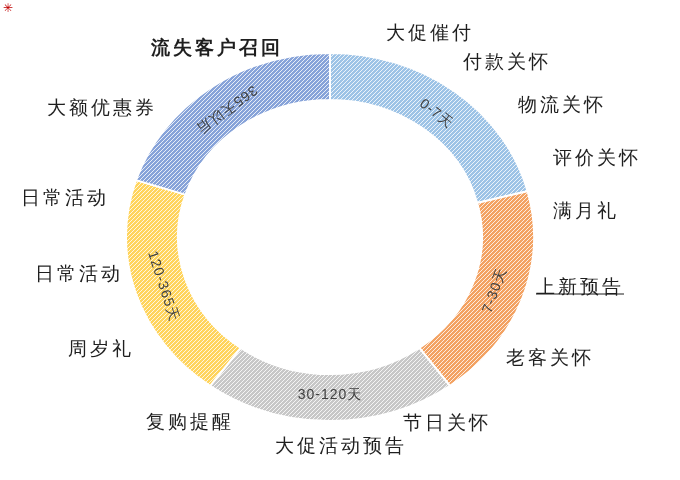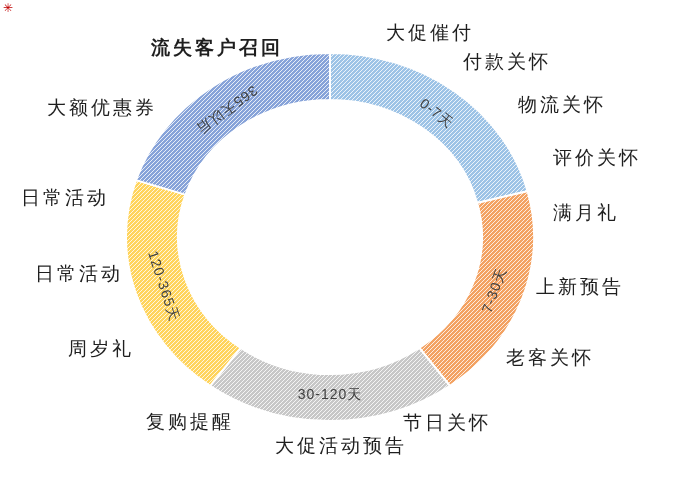--- a/index.html
+++ b/index.html
@@ -56,22 +56,22 @@
   <div id="labels-layer">
       <div class="seg-label" style="left: 436.903px; top: 112.693px; transform: translate(-50%, -50%) rotate(38deg);">0-7天</div>
       <div class="seg-label" style="left: 494.108px; top: 290.29px; transform: translate(-50%, -50%) rotate(-70deg);">7-30天</div>
       <div class="seg-label" style="left: 330px; top: 394.32px; transform: translate(-50%, -50%) rotate(0deg);">30-120天</div>
       <div class="seg-label" style="left: 164.117px; top: 285.615px; transform: translate(-50%, -50%) rotate(72deg);">120-365天</div>
       <div class="seg-label" style="left: 227.478px; top: 109.725px; transform: translate(-50%, -50%) rotate(144deg);">365天以后</div>
       <div class="outer-label" style="left: 430px; top: 32px;">大促催付</div>
       <div class="outer-label" style="left: 507px; top: 61px;">付款关怀</div>
       <div class="outer-label" style="left: 562px; top: 104px;">物流关怀</div>
       <div class="outer-label" style="left: 597px; top: 157px;">评价关怀</div>
-      <div class="outer-label" style="left: 586px; top: 212px;">满月礼</div>
-      <div class="outer-label" style="left: 580px; top: 286px;">上新预告</div>
+      <div class="outer-label" style="left: 586px; top: 212px; font-family: Liberation Mono, monospace;">满月礼</div>
+      <div class="outer-label" style="left: 580px; top: 286px; text-decoration: underline;">上新预告</div>
       <div class="outer-label" style="left: 550px; top: 357px;">老客关怀</div>
       <div class="outer-label" style="left: 447px; top: 422px;">节日关怀</div>
       <div class="outer-label" style="left: 341px; top: 445px; text-align: center;">大促活动预告</div>
       <div class="outer-label" style="left: 190px; top: 421px;">复购提醒</div>
       <div class="outer-label" style="left: 101px; top: 348px;">周岁礼</div>
       <div class="outer-label" style="left: 79px; top: 273px;">日常活动</div>
       <div class="outer-label" style="left: 65px; top: 197px;">日常活动</div>
       <div class="outer-label" style="left: 102px; top: 107px;">大额优惠券</div>
       <div class="outer-label" style="left: 217px; top: 47px; font-weight: bold;">流失客户召回</div>
     </div>

